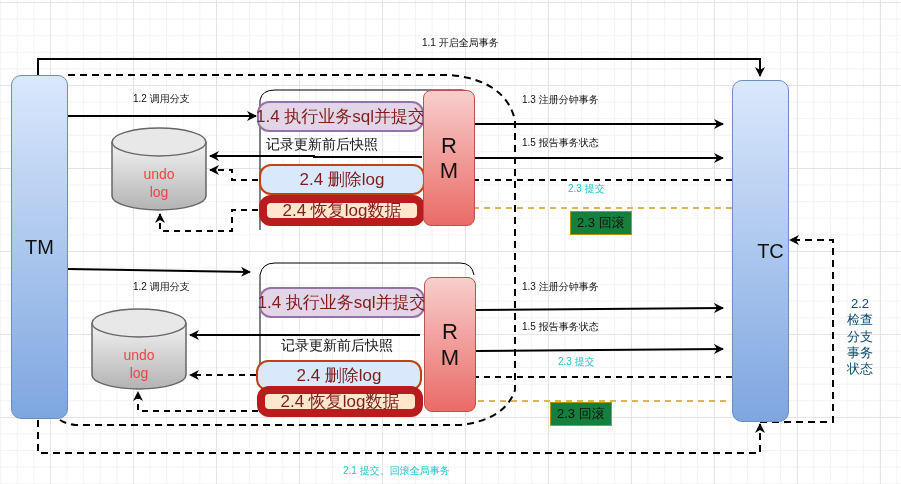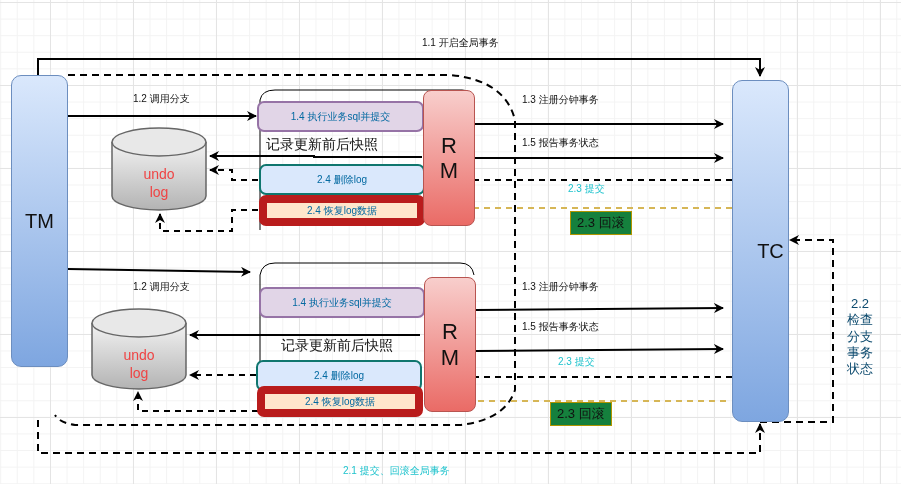--- a/index.html
+++ b/index.html
@@ -12,26 +12,26 @@
       linear-gradient(#f3f3f3 1px, transparent 1px),
       linear-gradient(90deg, #f3f3f3 1px, transparent 1px);
     background-size: 83px 83px, 83px 83px, 16.6px 16.6px, 16.6px 16.6px;
     background-position: -33px 2px, -33px 2px, -33px 2px, -33px 2px;
     font-family: "Liberation Sans", "DejaVu Sans", sans-serif;
   }
   svg#diagram { position: absolute; left: 0; top: 0; }
   .lbl { position: absolute; white-space: nowrap; font-size: 10px; color: #111; line-height: 1; }
   .cyan { color: #1fc3cd; }
   .box {
-    position: absolute; box-sizing: border-box; border-radius: 7px;
+    position: absolute; box-sizing: border-box; border-radius: 12px;
     display: flex; align-items: center; justify-content: center;
-    font-size: 10px; color: #0369a1; white-space: nowrap;
+    font-size: 17px; color: #7f1d1d; white-space: nowrap;
   }
   .purple { background: #e1d5e7; border: 2px solid #9673a6; }
-  .blue { background: #dae8fc; border: 2px solid #0f766e; align-items: center; }
+  .blue { background: #dae8fc; border: 2px solid #c2410c; align-items: center; }
   .orange { background: #ffe6cc; border: 8px solid #b91c1c; }
   .actor {
     position: absolute; box-sizing: border-box; border-radius: 10px;
     background: linear-gradient(#dae8fc, #7ea6e0);
     border: 1px solid #6c8ebf;
     display: flex; align-items: center; justify-content: center;
     font-size: 20px; color: #111;
   }
   .rm {
     position: absolute; box-sizing: border-box; border-radius: 8px;
@@ -99,21 +99,21 @@
     <ellipse cx="139" cy="323" rx="47" ry="14" fill="#e8e8e8" stroke="#666" stroke-width="1.5"></ellipse>
   </g>
   <defs>
     <linearGradient id="gcyl" x1="0" y1="0" x2="0" y2="1">
       <stop offset="0" stop-color="#f2f2f2"></stop>
       <stop offset="1" stop-color="#b3b3b3"></stop>
     </linearGradient>
   </defs>
 </svg>
 
-<div class="actor" style="left:11px;top:75px;width:57px;height:292px;">
+<div class="actor" style="left:11px;top:75px;width:57px;height:344px;">
   <span>TM</span>
 </div>
 <div class="actor" style="left:732px;top:80px;width:57px;height:342px;padding-left:20px;">
   <span>TC</span>
 </div>
 
 <div class="lbl" style="left:422px;top:38px;">1.1 开启全局事务</div>
 
 <div class="lbl" style="left:133px;top:94px;">1.2 调用分支</div>
 <div class="box purple" style="left:257px;top:101px;width:167px;height:31px;">

